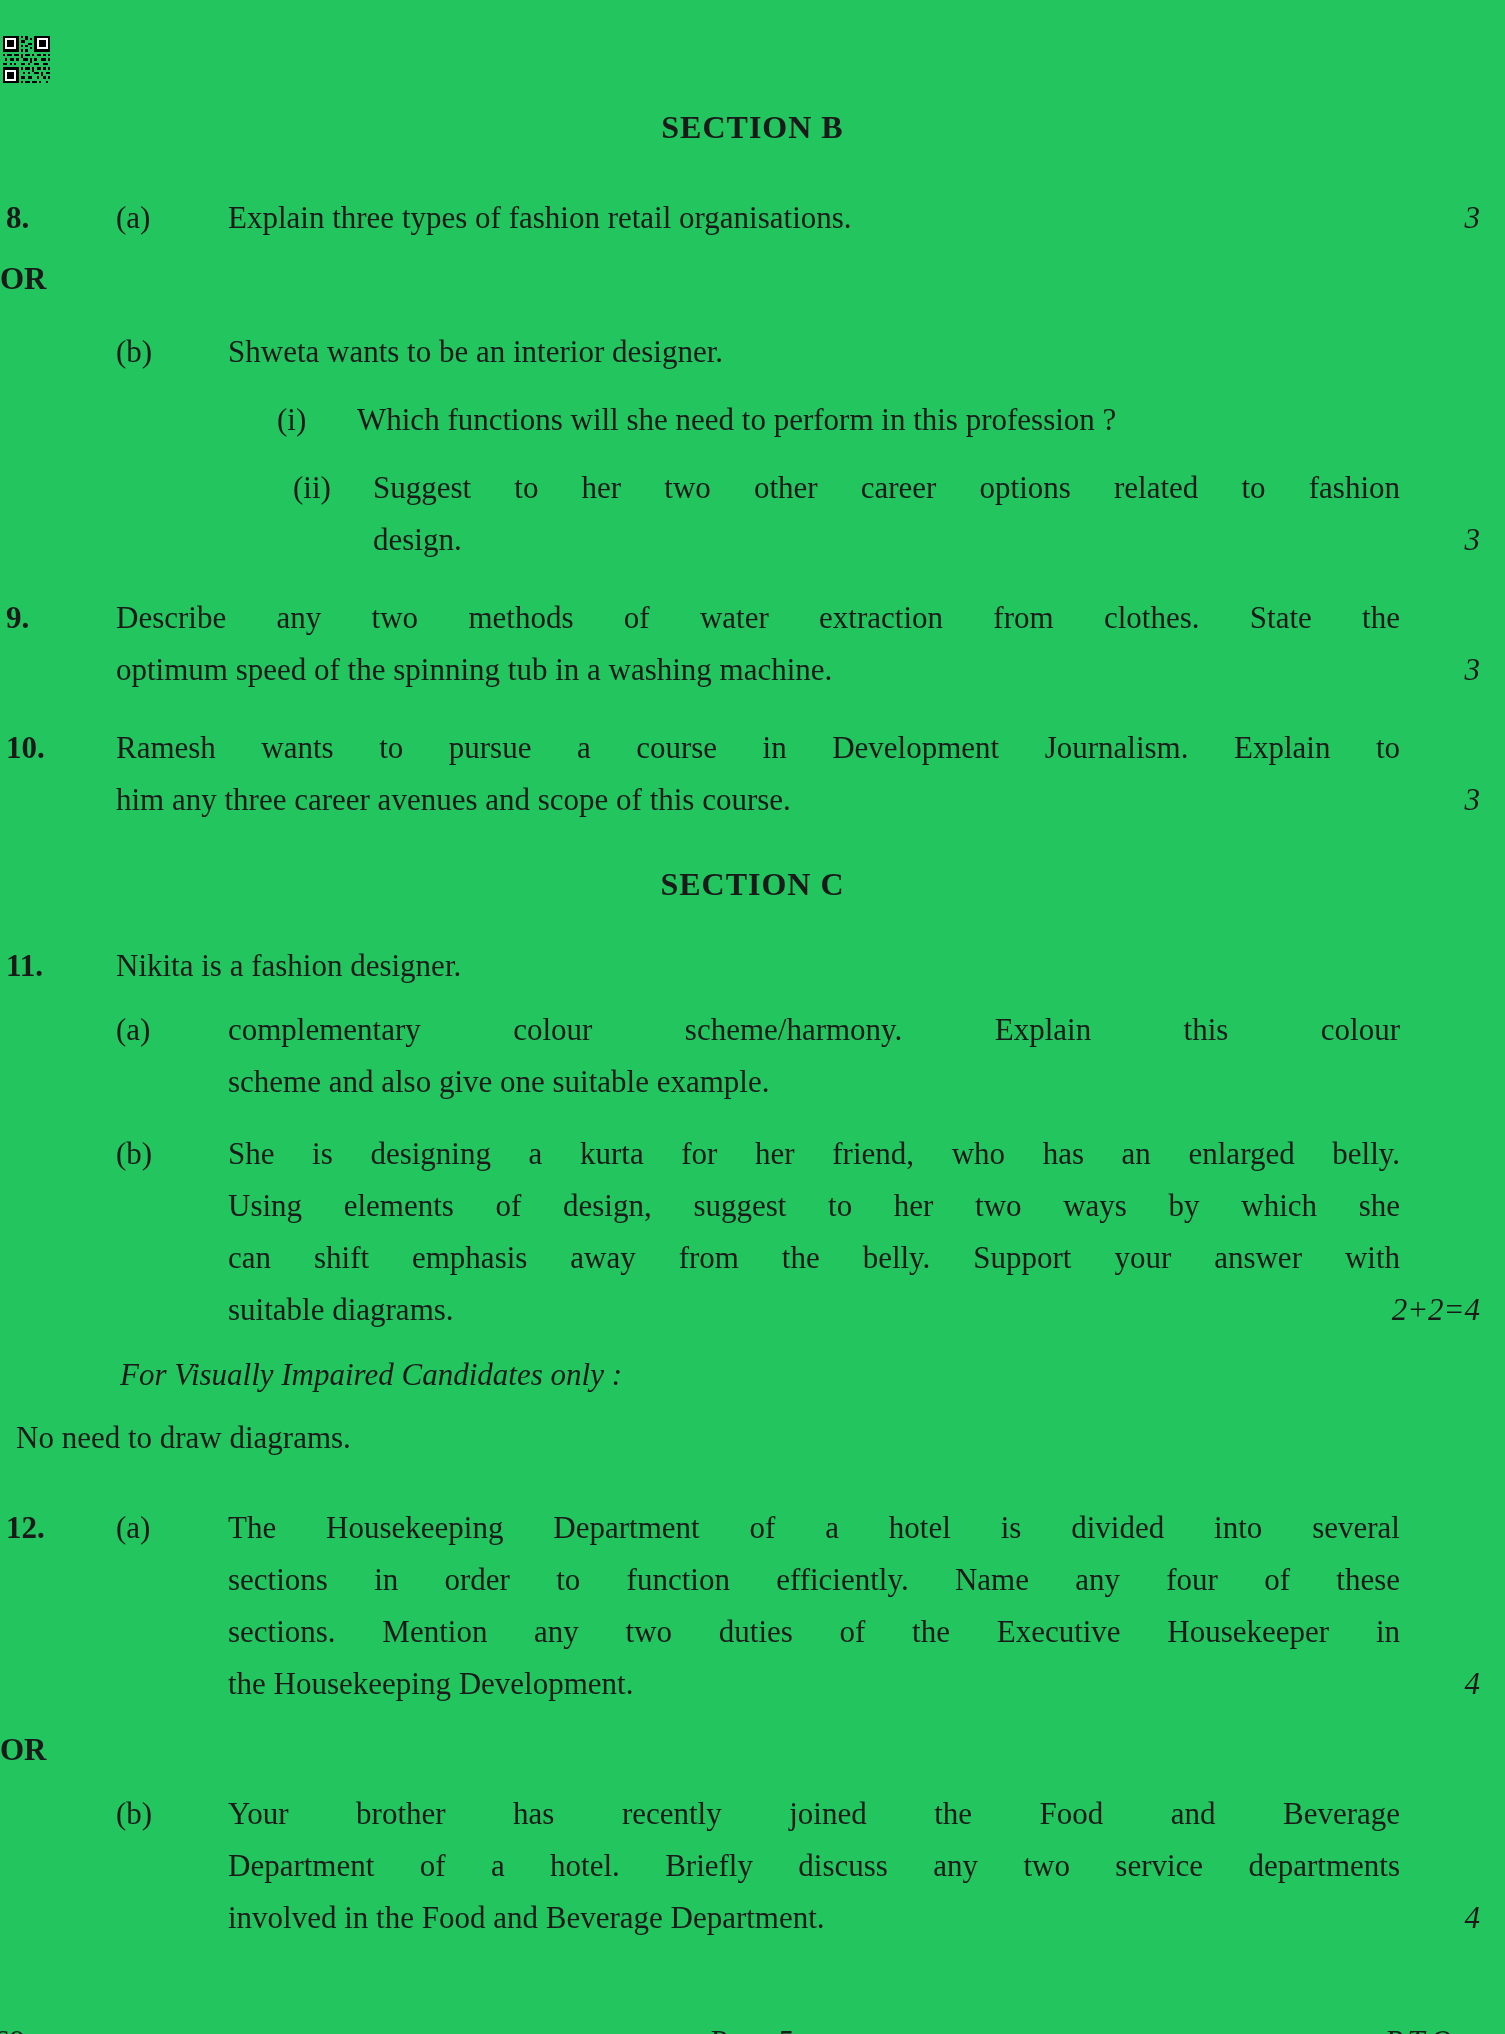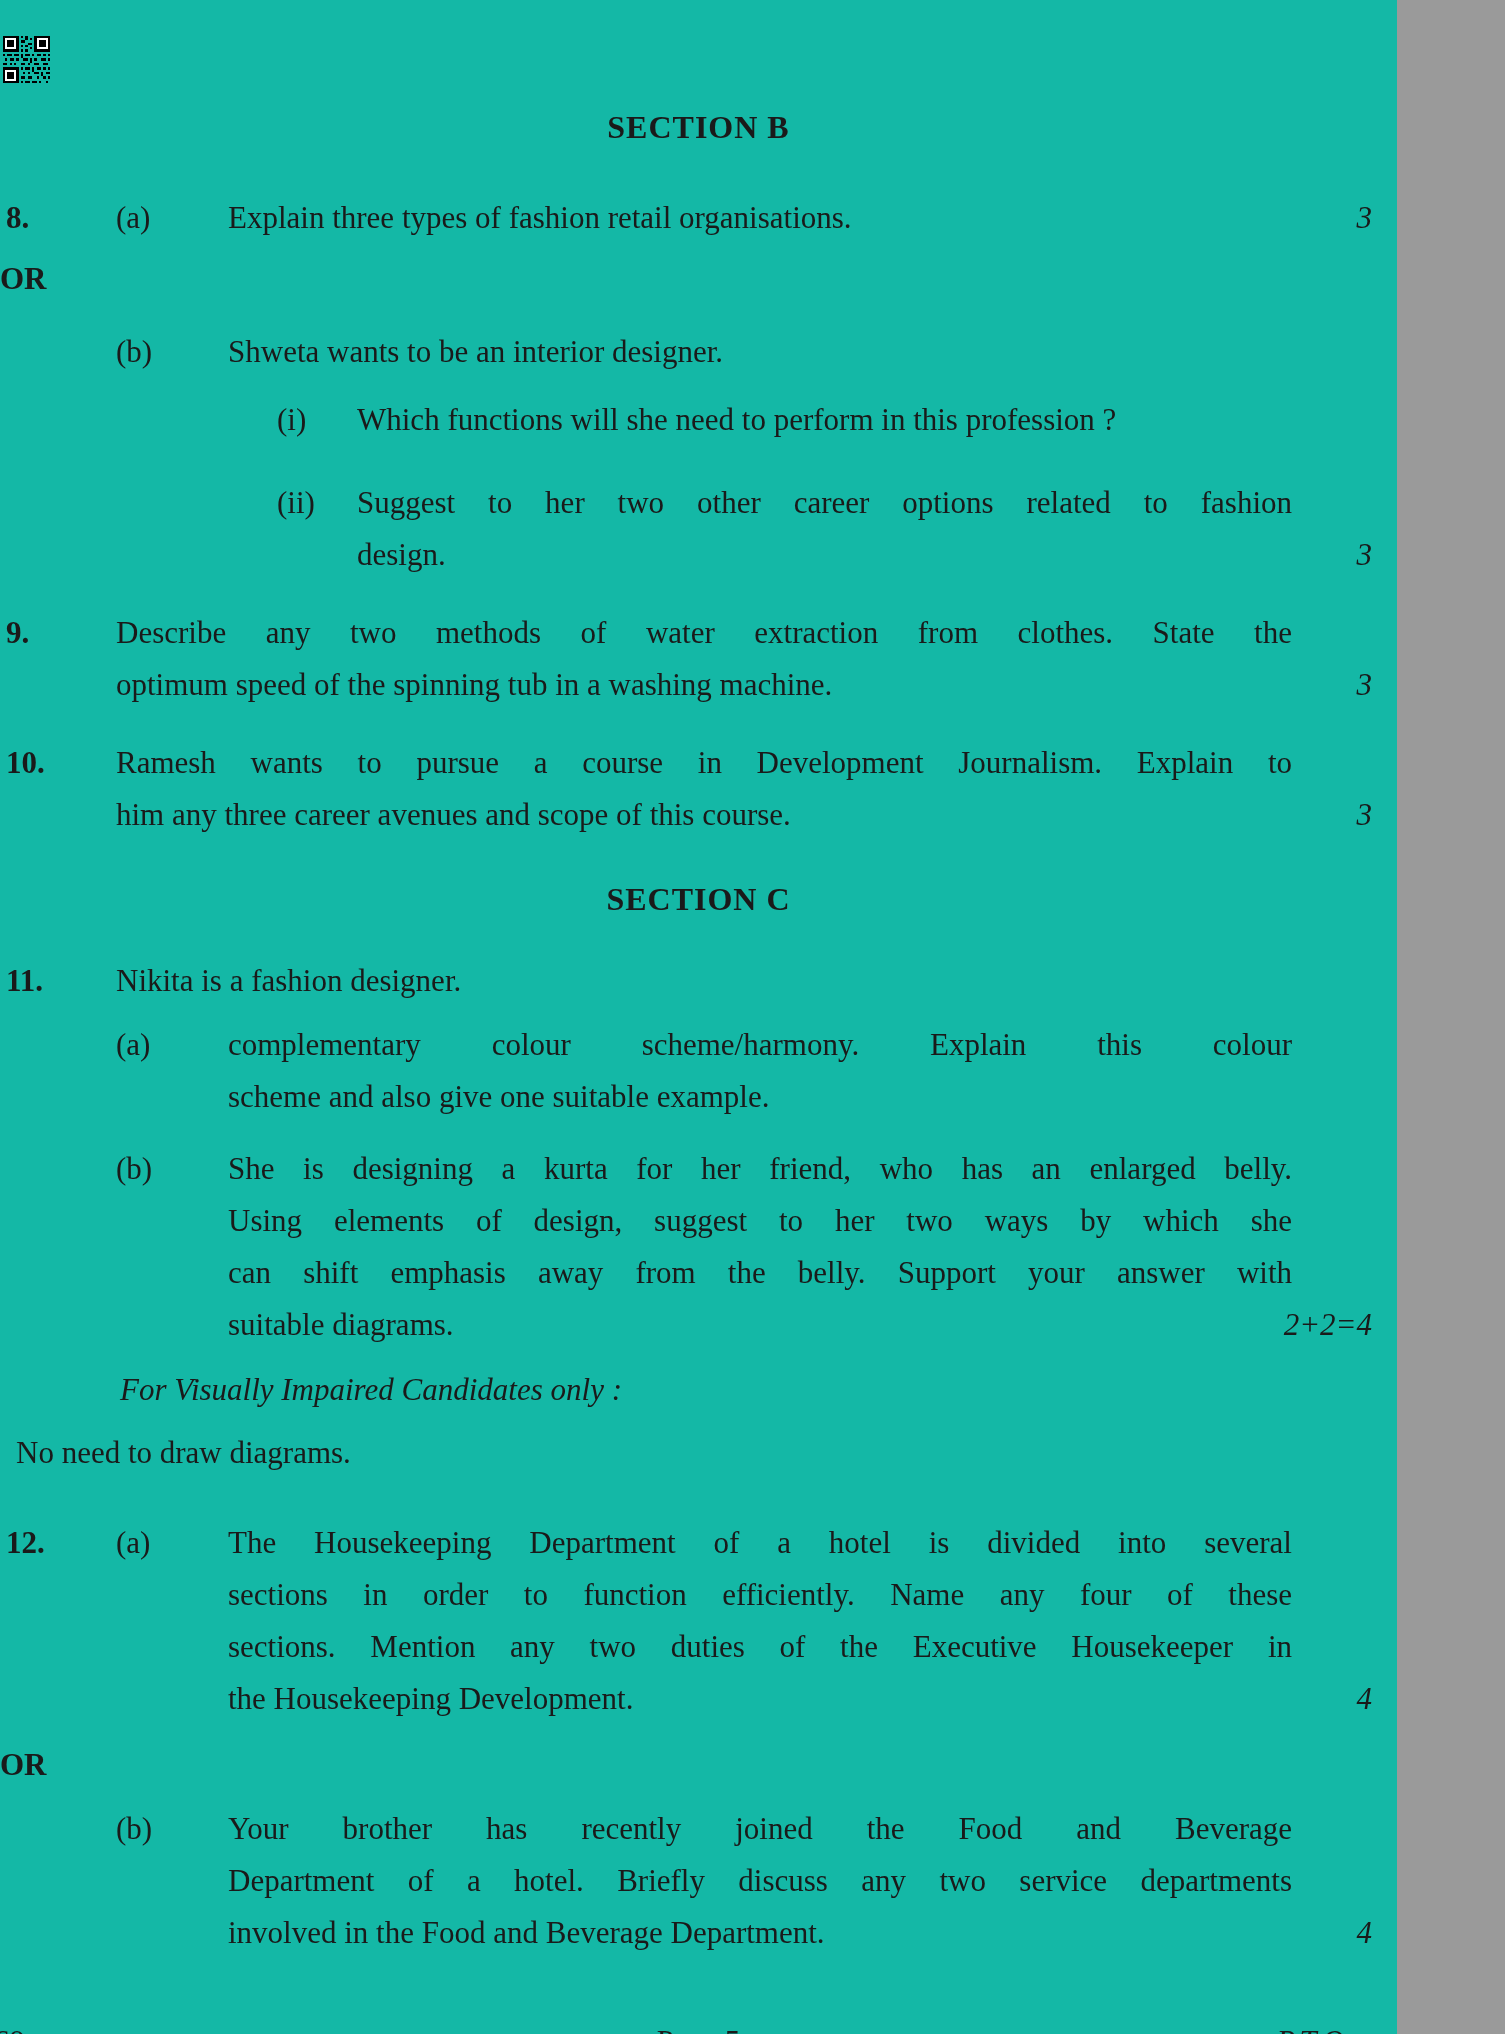--- a/index.html
+++ b/index.html
@@ -1,19 +1,19 @@
 <!DOCTYPE html>
 <html><head>
 <meta charset="utf-8">
 <style>
   html,body{margin:0;padding:0;background:#9a9a9a;}
   .page{
     position:relative;
-    width:1397px;height:2034px;
-    background:#14b8a6;
+    width:1505px;height:2034px;
+    background:#22c55e;
     overflow:hidden;
     color:#1a1a1a;
     font-family:"Liberation Serif","DejaVu Serif",serif;
     font-size:31px;line-height:52px;
     box-sizing:border-box;
     padding-top:101px;
   }
   .qr{position:absolute;left:3px;top:36px;width:47px;height:47px;}
   .section-title{
     text-align:center;font-weight:700;font-size:32px;line-height:52px;letter-spacing:1px;
@@ -68,21 +68,21 @@
     <div class="col-letter">(b)</div>
     <div class="text">Shweta wants to be an interior designer.</div>
   </div>
 
   <div class="row" style="margin-top:16px;">
     <div class="col-sp2"></div>
     <div class="sub-label">(i)</div>
     <div class="text">Which functions will she need to perform in this profession ?</div>
   </div>
 
-  <div class="row" style="margin-top:31px;">
+  <div class="row" style="margin-top:16px;padding-left:16px;">
     <div class="col-sp2"></div>
     <div class="sub-label">(ii)</div>
     <div class="text">
         <div class="tline">Suggest to her two other career options related to fashion</div>
         <div class="tline tline-last">design.</div>
       </div>
     <span class="marks">3</span>
   </div>
 
   <div class="row" style="margin-top:26px;">

